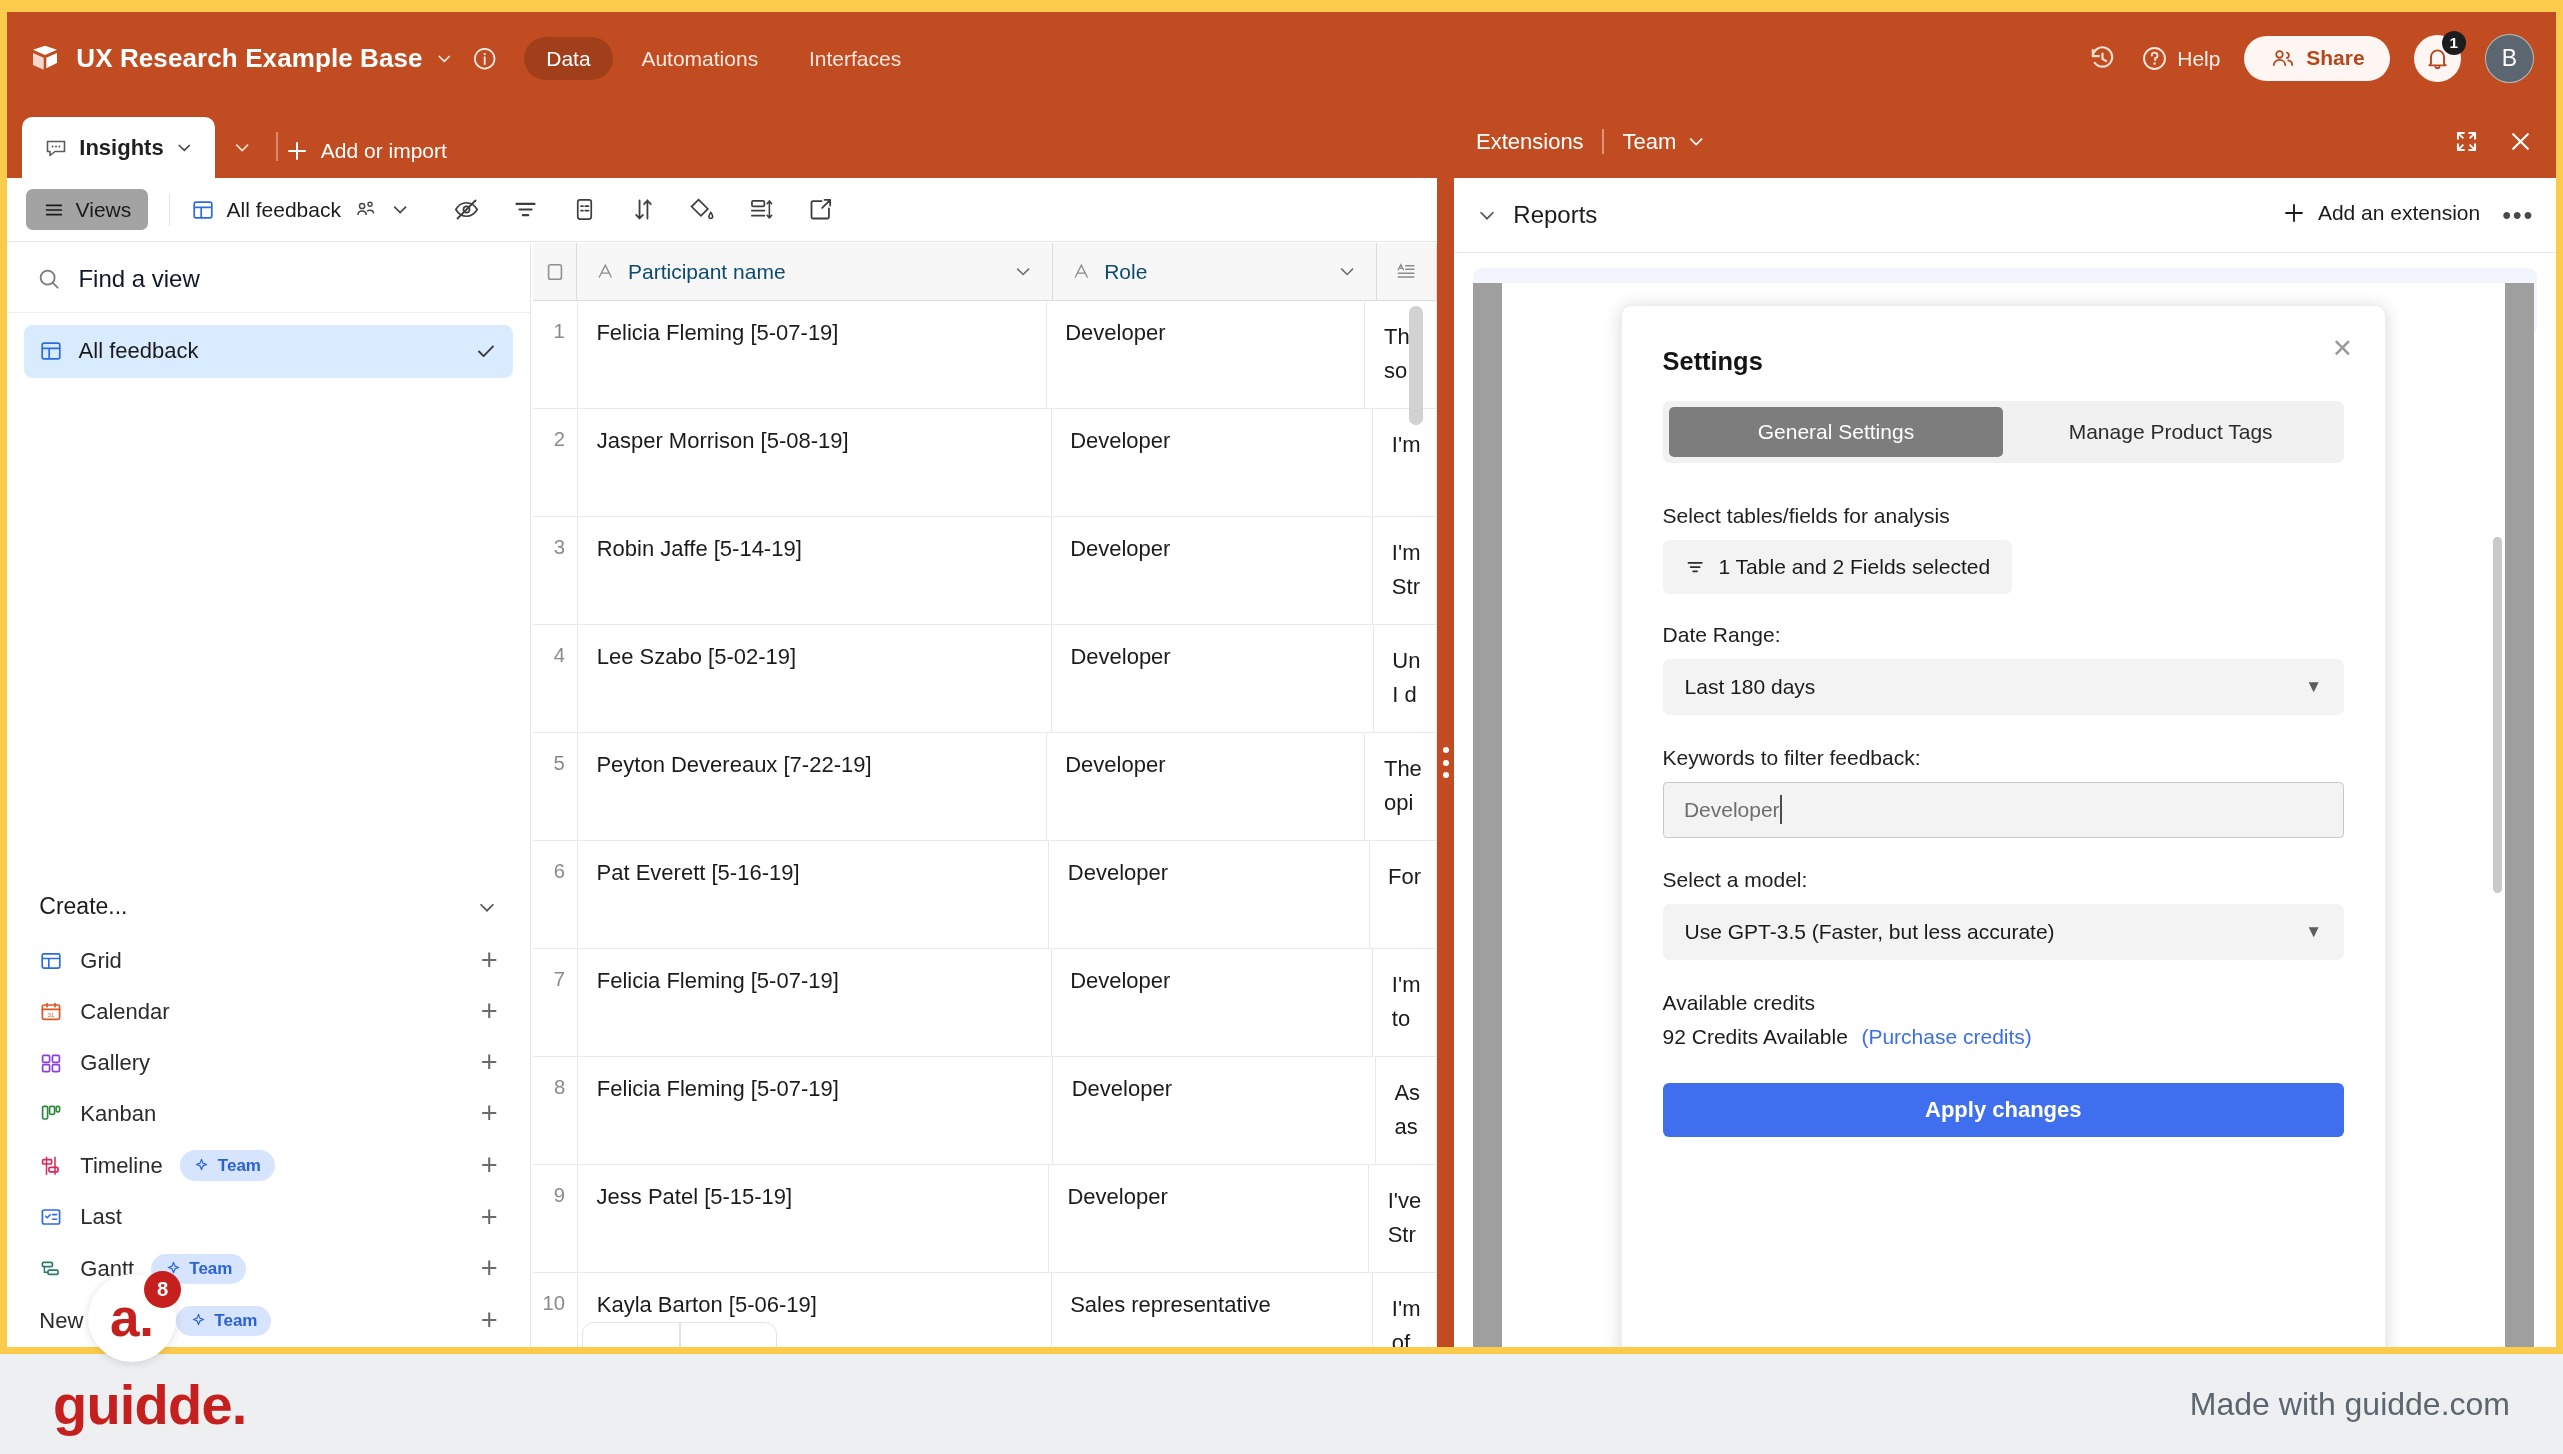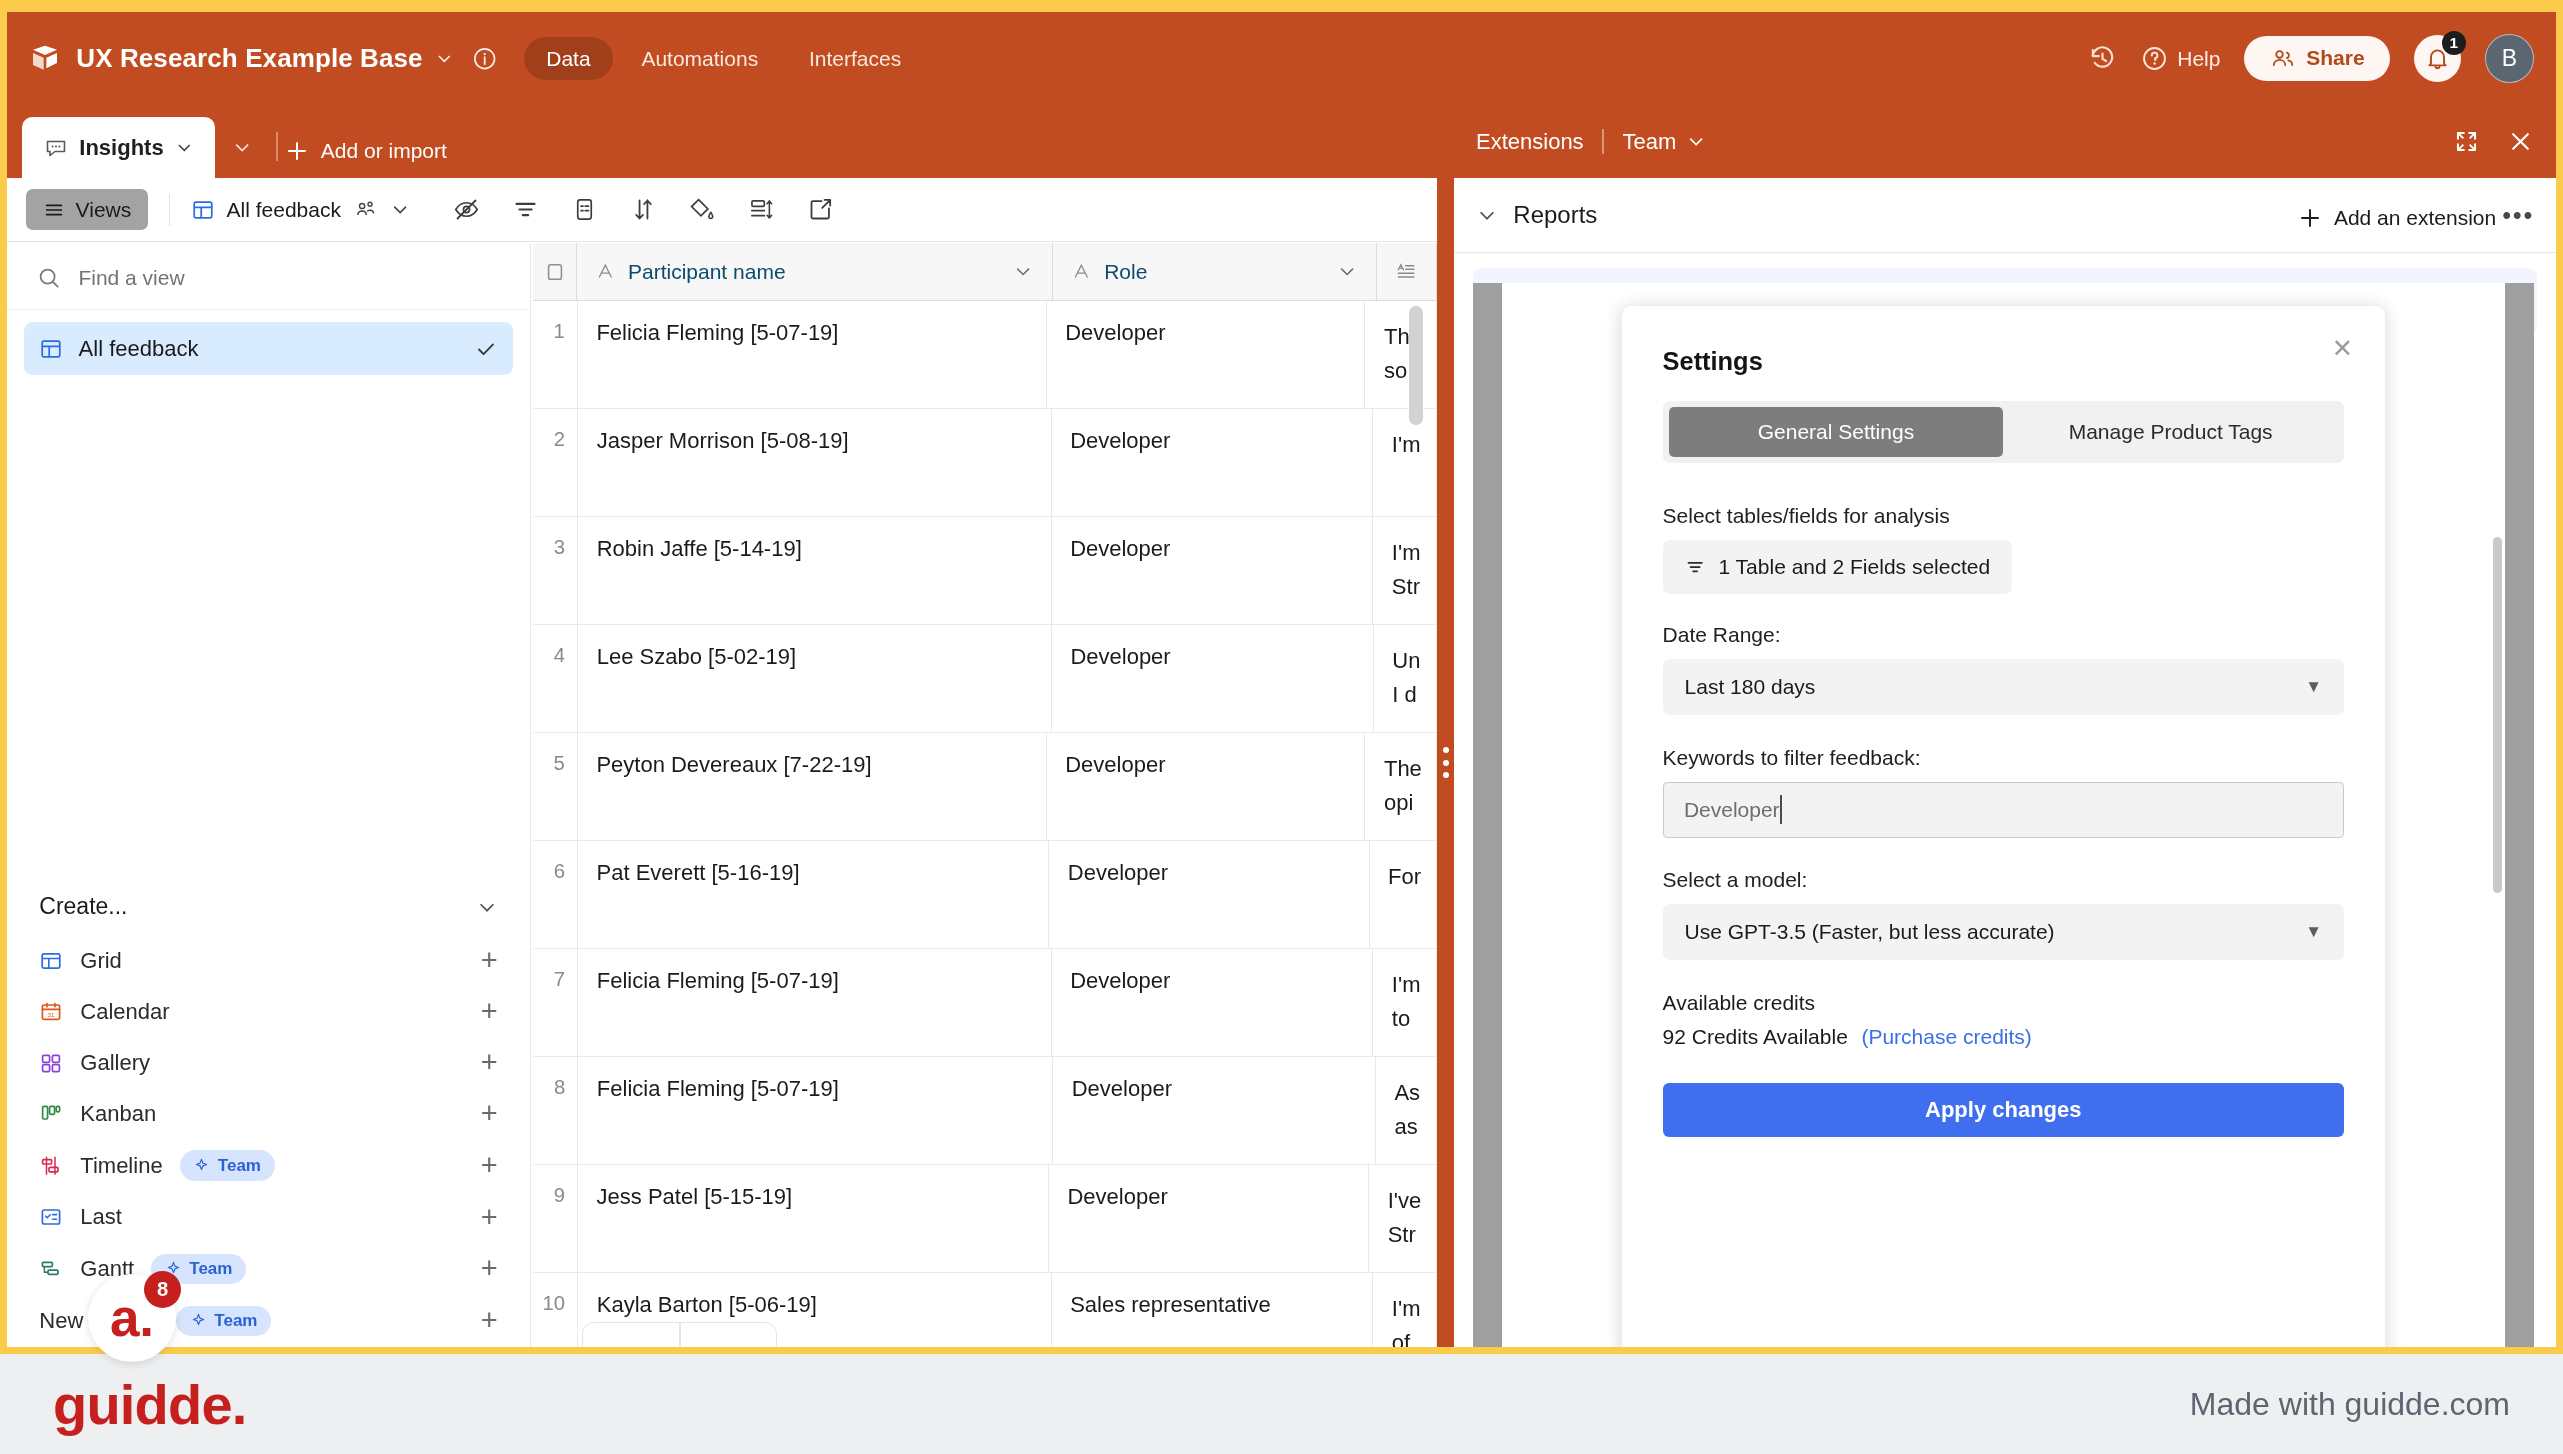--- a/index.html
+++ b/index.html
@@ -86,21 +86,21 @@
   .tb-icons { display: flex; align-items: center; gap: 32px; margin-left: 42px; }
   .tb-ico { cursor: pointer; display: flex; }
   #tb-search { margin-left: auto; margin-right: 12px; cursor: pointer; display: flex; }
 
   
   #sidebar {
     position: absolute; left: 0; top: 231px; width: 524px; bottom: 0; background: #fff;
     border-right: 1.7px solid #e6e6e6; display: flex; flex-direction: column;
   }
   #find-view { display: flex; align-items: center; gap: 17px; padding: 22px 29px 18.6px; border-bottom: 1.7px solid #eee; }
-  #find-view span { font-size: 21px; color: #737373; }
+  #find-view span { font-size: 24px; color: #0f172a; }
   #views-list { padding: 12px 17px; }
   .view-row {
     display: flex; align-items: center; gap: 15.3px; padding: 13.6px 15.3px; border-radius: 8.5px;
     font-size: 22px; color: #1b1b1b; cursor: pointer;
   }
   .view-row.sel { background: #D9ECFF; }
   .view-row .tick { margin-left: auto; }
   #create-sec { margin-top: auto; padding: 0 17px 0; }
   #create-head {
     display: flex; align-items: center; padding: 18.6px 15.3px 15.3px; font-size: 23px; color: #1b1b1b; cursor: pointer;
@@ -149,21 +149,21 @@
   
   #ext-panel { position: absolute; right: 0; top: 93px; width: 1102px; bottom: 0; background: #fff; }
   #ext-head {
     height: 73px; background: #C24C21; display: flex; align-items: center; padding: 0 22px; color: #fff;
   }
   #ext-head .lbl { font-size: 22px; }
   #ext-sep2 { width: 1.7px; height: 25.4px; background: rgba(255,255,255,.42); margin: 0 18.6px; }
   #ext-head .right { margin-left: auto; display: flex; align-items: center; gap: 27px; }
   #ext-sub { height: 75px; display: flex; align-items: center; padding: 0 22px; border-bottom: 1.7px solid #e6e6e6; }
   #reports-lbl { font-size: 24px; color: #1b1b1b; margin-left: 15.3px; }
-  #ext-sub .right { margin-left: auto; display: flex; align-items: flex-end; gap: 6px; }
+  #ext-sub .right { margin-left: auto; display: flex; align-items: flex-start; gap: 22px; }
   #add-ext { display: flex; align-items: center; gap: 12px; font-size: 21px; color: #1b1b1b; cursor: pointer; }
   #dots-btn { font-size: 25.4px; color: #4a4a4a; letter-spacing: 1.7px; cursor: pointer; }
   #upgrade-banner {
     margin: 15.3px 18.6px 0; background: #F2F5FE; border-radius: 8.5px; height: 68px;
     display: flex; align-items: center; gap: 15.3px; padding: 0 24px; font-size: 21px; color: #272727;
   }
   #upgrade-banner a { color: #2C6BE3; text-decoration: none; cursor: pointer; }
 
   
   #ext-canvas { position: absolute; left: 18.6px; right: 22px; top: 178px; bottom: 0; background: #9f9f9f; }

